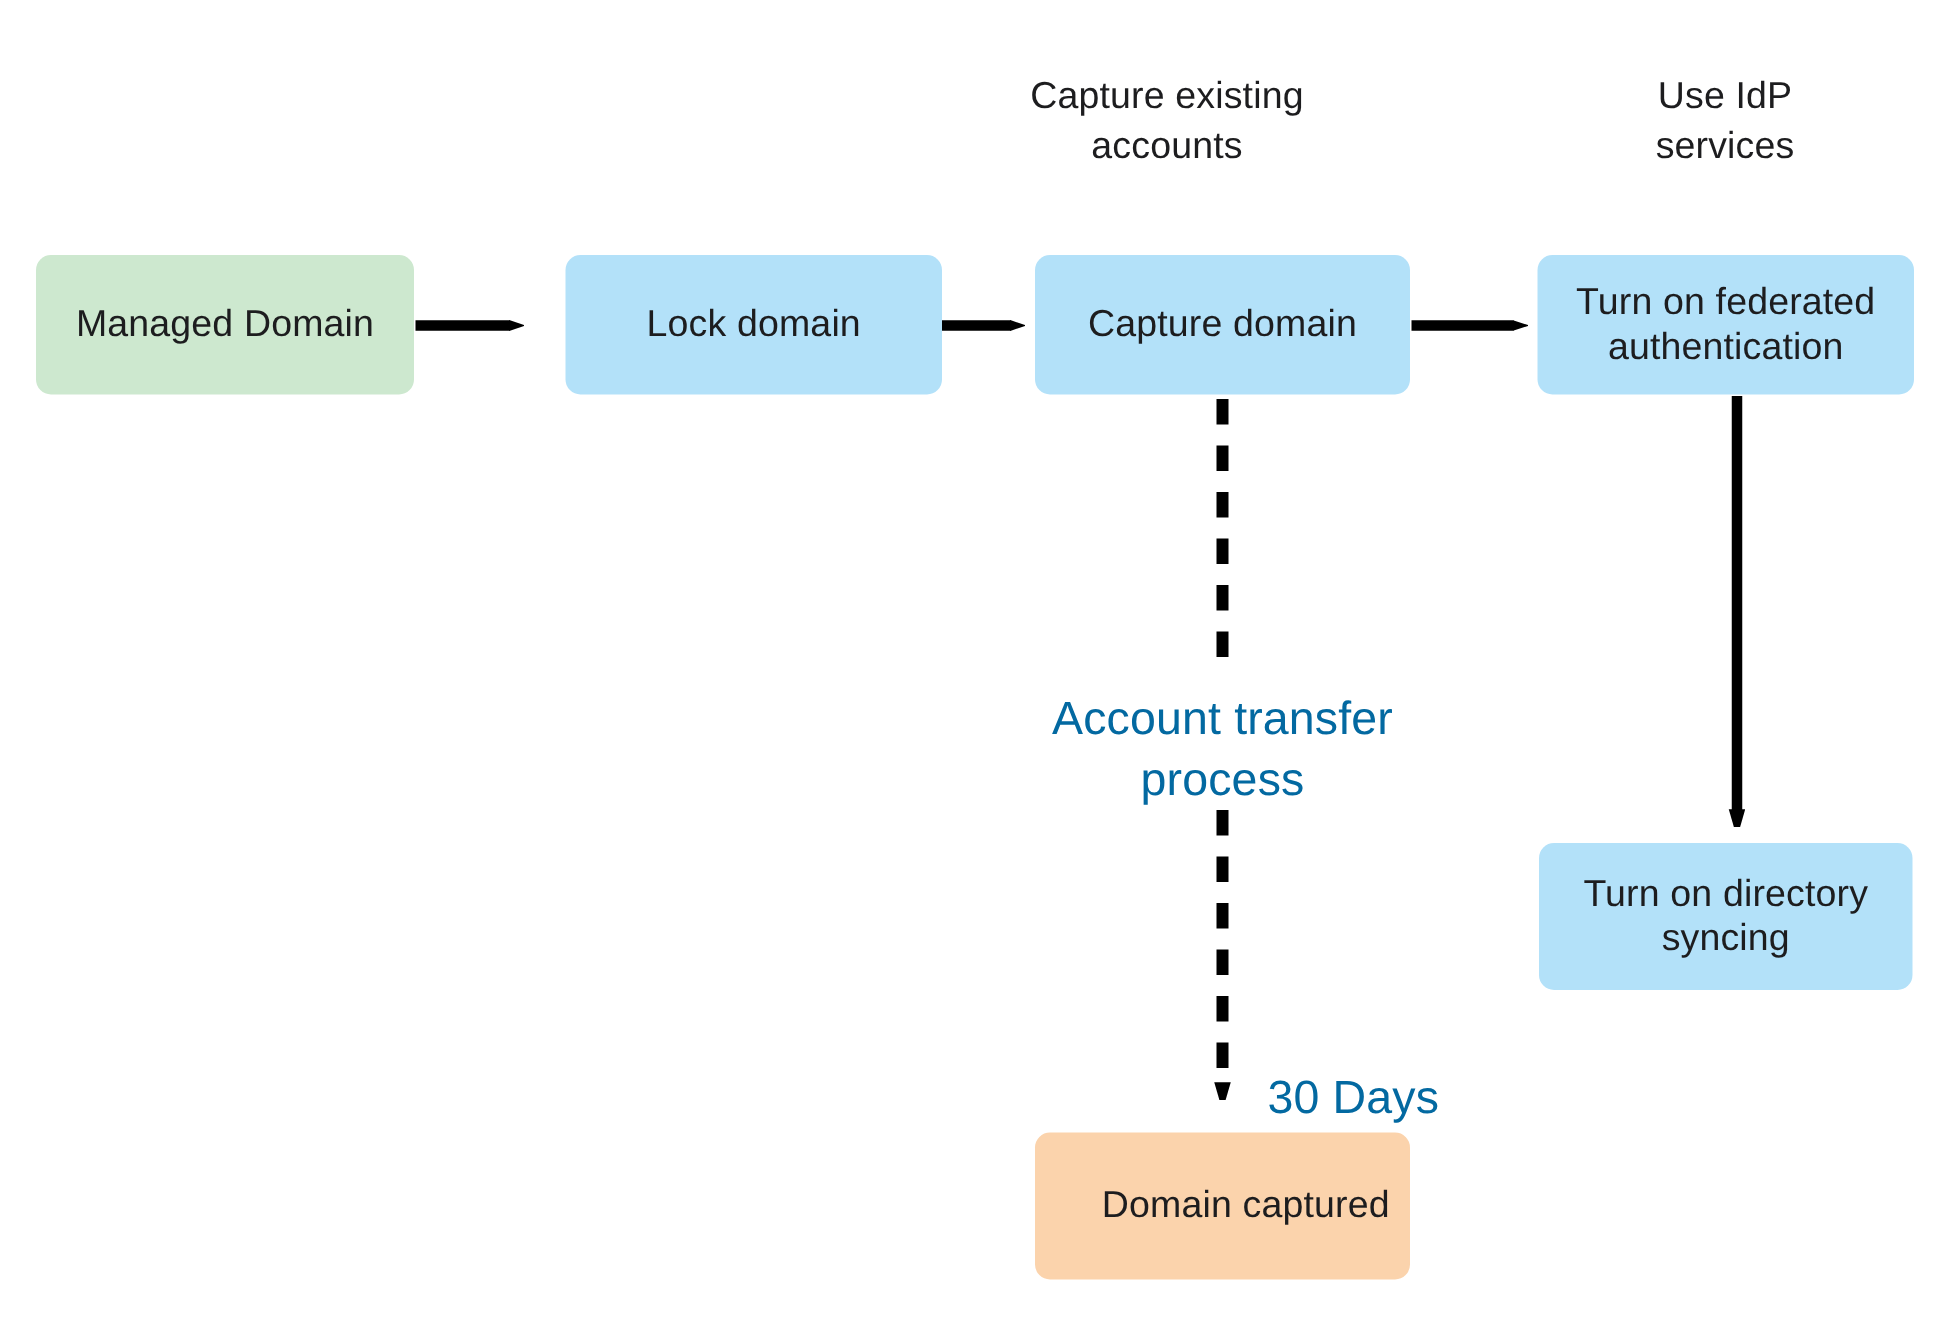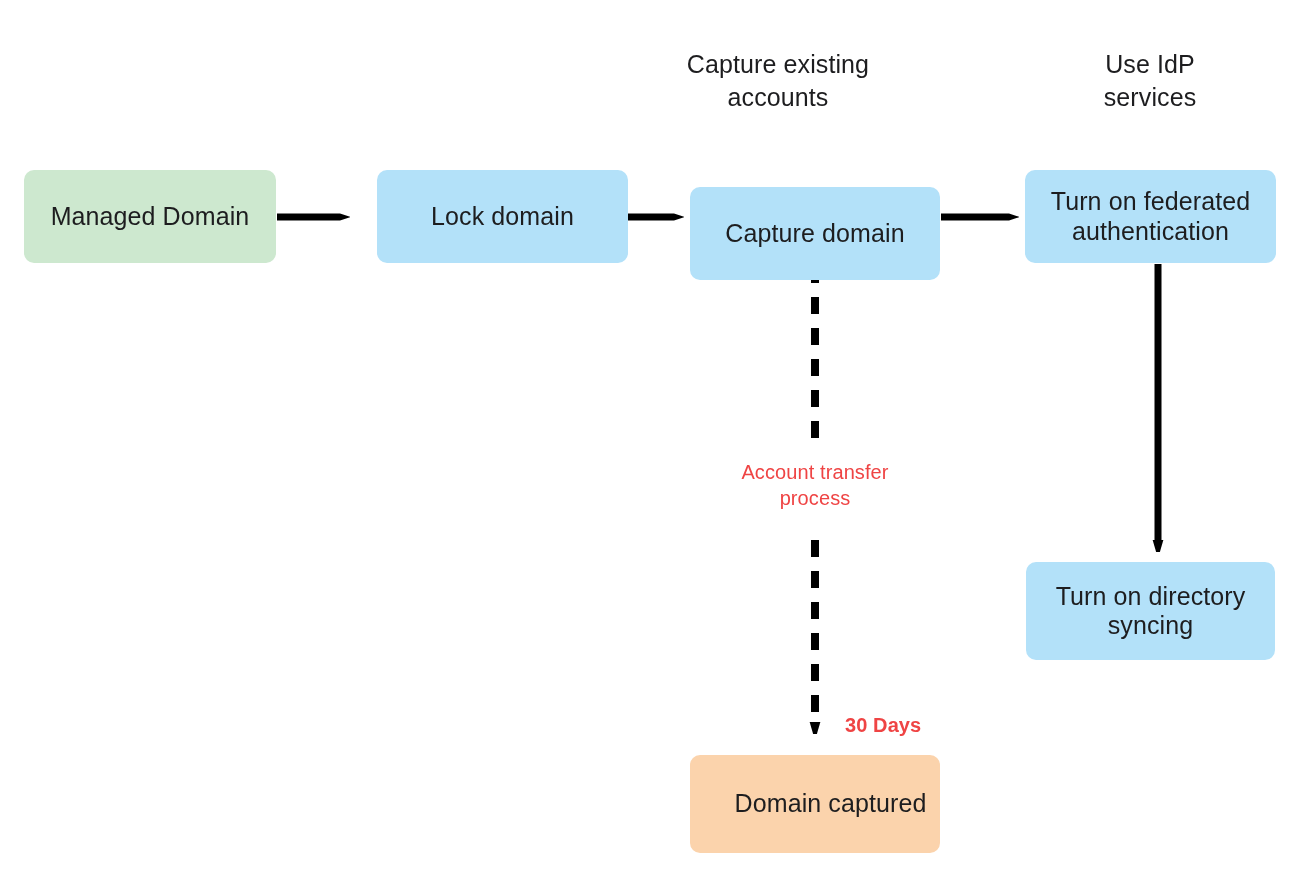--- a/index.html
+++ b/index.html
@@ -34,21 +34,21 @@
     letter-spacing: 0.1px;
     color: #1d1d1f;
     padding: 4px 10px;
   }
   .node-green  { background: #cde8cf; }
   .node-blue   { background: #b3e1f9; }
   .node-orange { background: #fbd3ac; }
 
   #node-verified-domain   { left: 24px;   top: 170px; width: 252px; height: 93px; }
   #node-lock-domain       { left: 355px;  top: 170px; width: 251px; height: 93px; margin-left: 22px; }
-  #node-capture-domain    { left: 690px;  top: 170px; width: 250px; height: 93px; margin-top: 17px; }
+  #node-capture-domain    { left: 690px;  top: 170px; width: 250px; height: 93px; }
   #node-federated-auth    { left: 1025px; top: 170px; width: 251px; height: 93px; }
   #node-directory-sync    { left: 1026px; top: 562px; width: 249px; height: 98px; }
   #node-domain-captured   { left: 690px;  top: 755px; width: 250px; height: 98px; padding-left: 41px; }
 
   
   .caption {
     position: absolute;
     text-align: center;
     font-size: 25px;
     line-height: 1.32;
@@ -56,29 +56,29 @@
     color: #1d1d1f;
     white-space: pre-line;
   }
   #caption-lock-domain     { left: 330px;  top: 31px; width: 300px; }
   #caption-capture-domain  { left: 628px;  top: 48px; width: 300px; }
   #caption-federated-auth  { left: 1000px; top: 48px; width: 300px; }
 
   
   .edge-label {
     position: absolute;
-    font-size: 20px;
+    font-size: 31px;
     line-height: 1.32;
     letter-spacing: 0.1px;
-    color: #ef4444;
+    color: #0369a1;
     white-space: pre-line;
     text-align: center;
   }
   #label-account-transfer { left: 665px; top: 459px; width: 300px; }
-  #label-30-days          { left: 845px; top: 712px; text-align: right; font-weight: bold; }
+  #label-30-days          { left: 845px; top: 712px; text-align: right; }
 
   
   #connectors {
     position: absolute;
     left: 0;
     top: 0;
     width: 1296px;
     height: 896px;
     pointer-events: none;
   }

